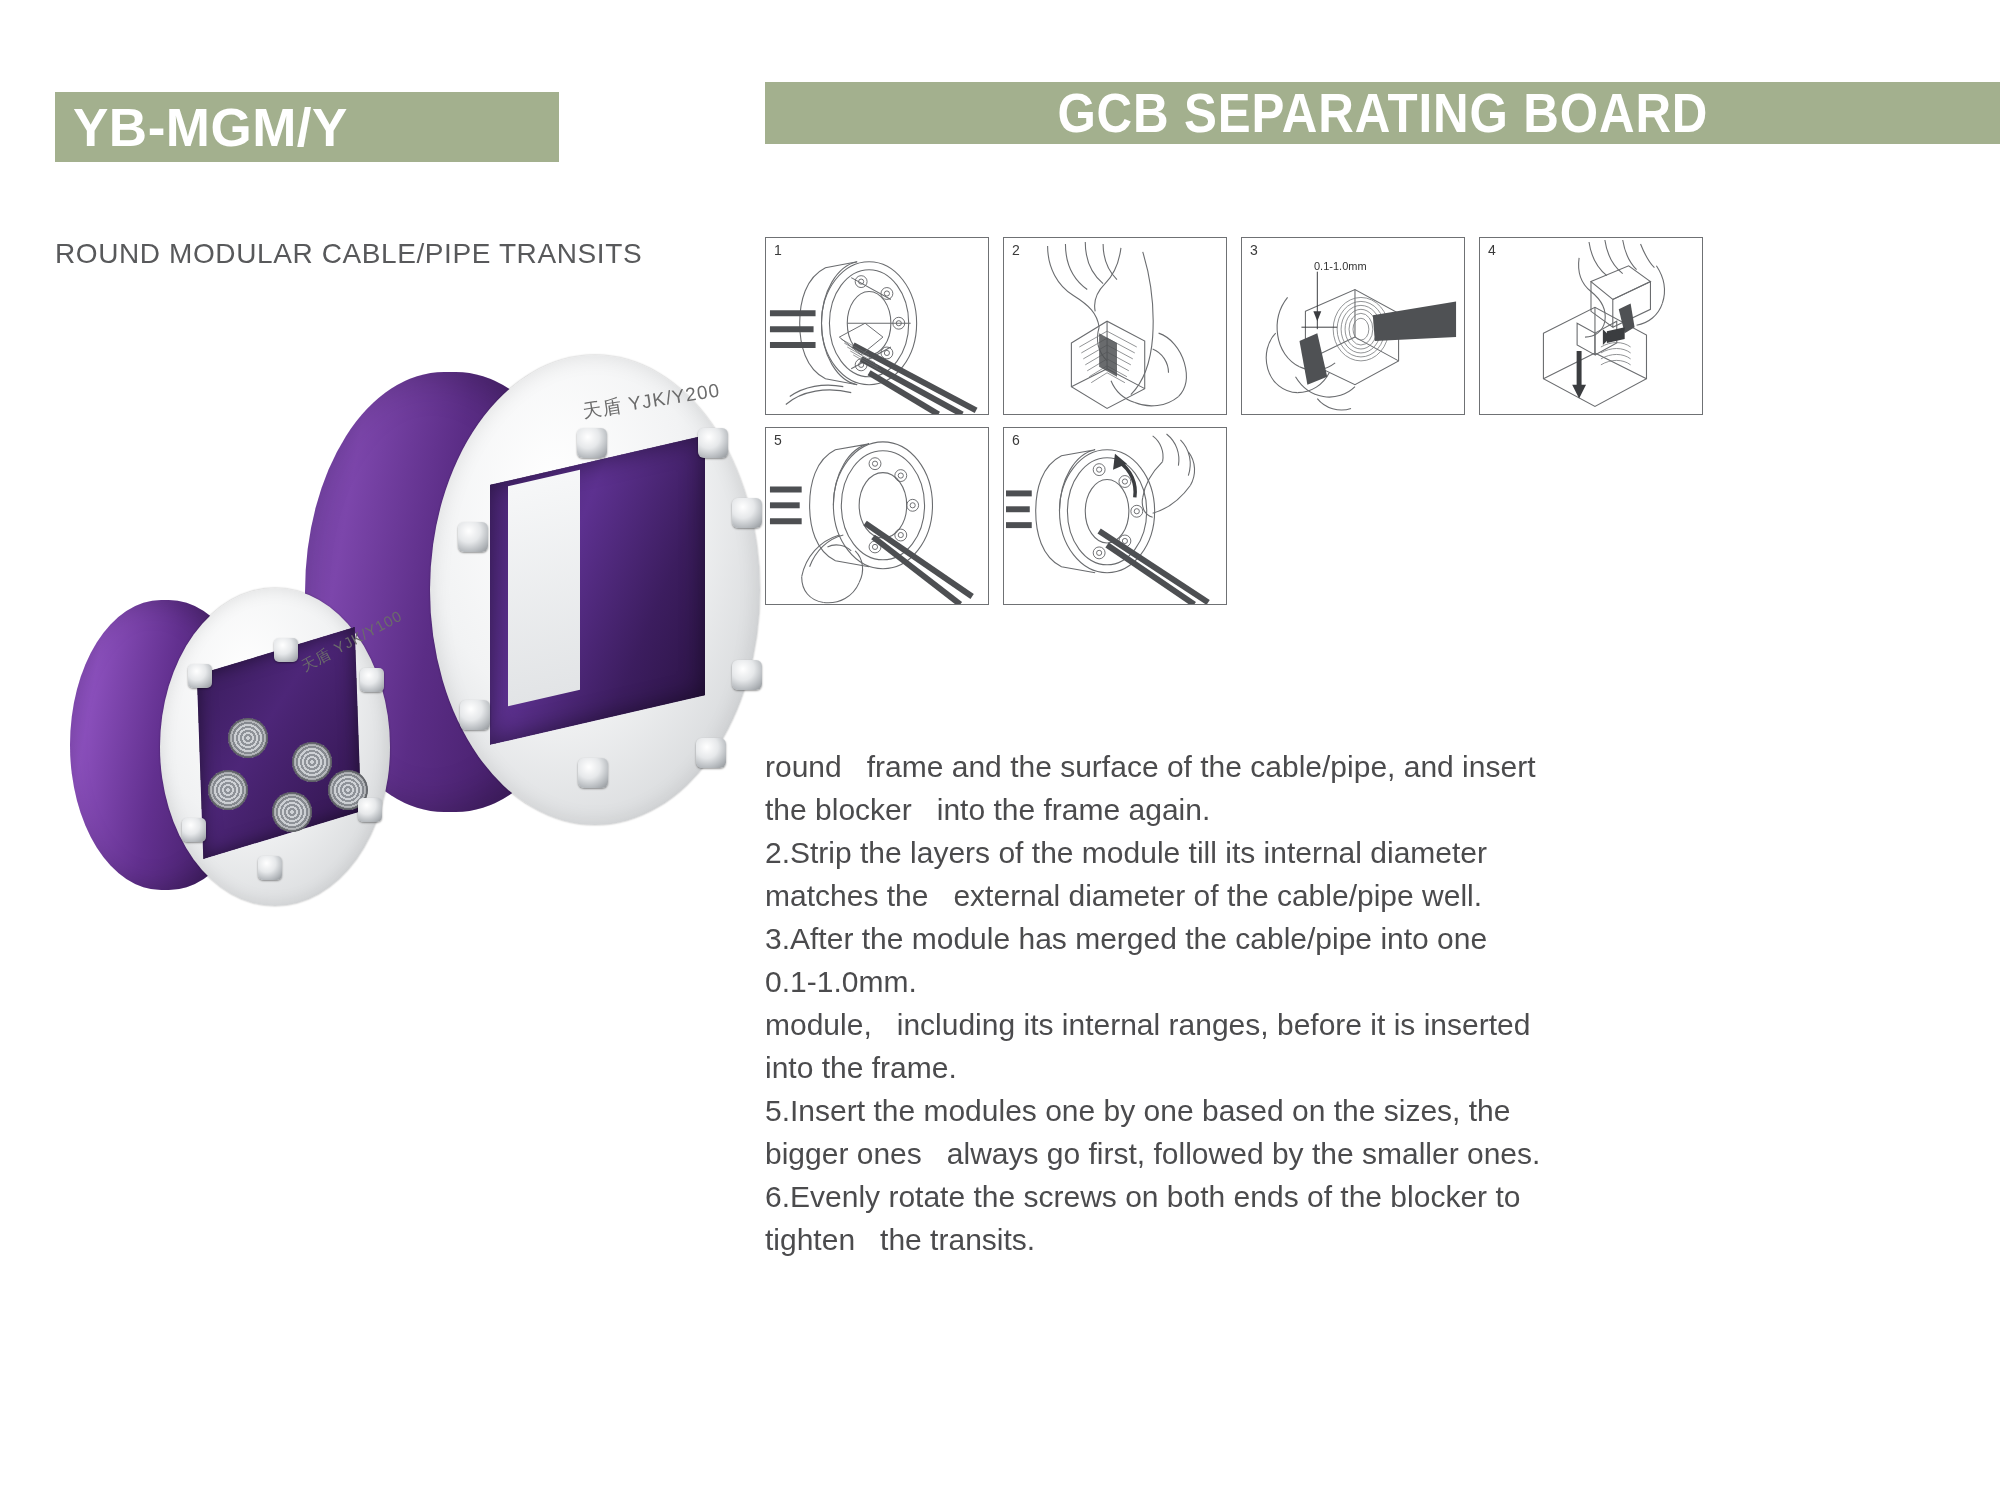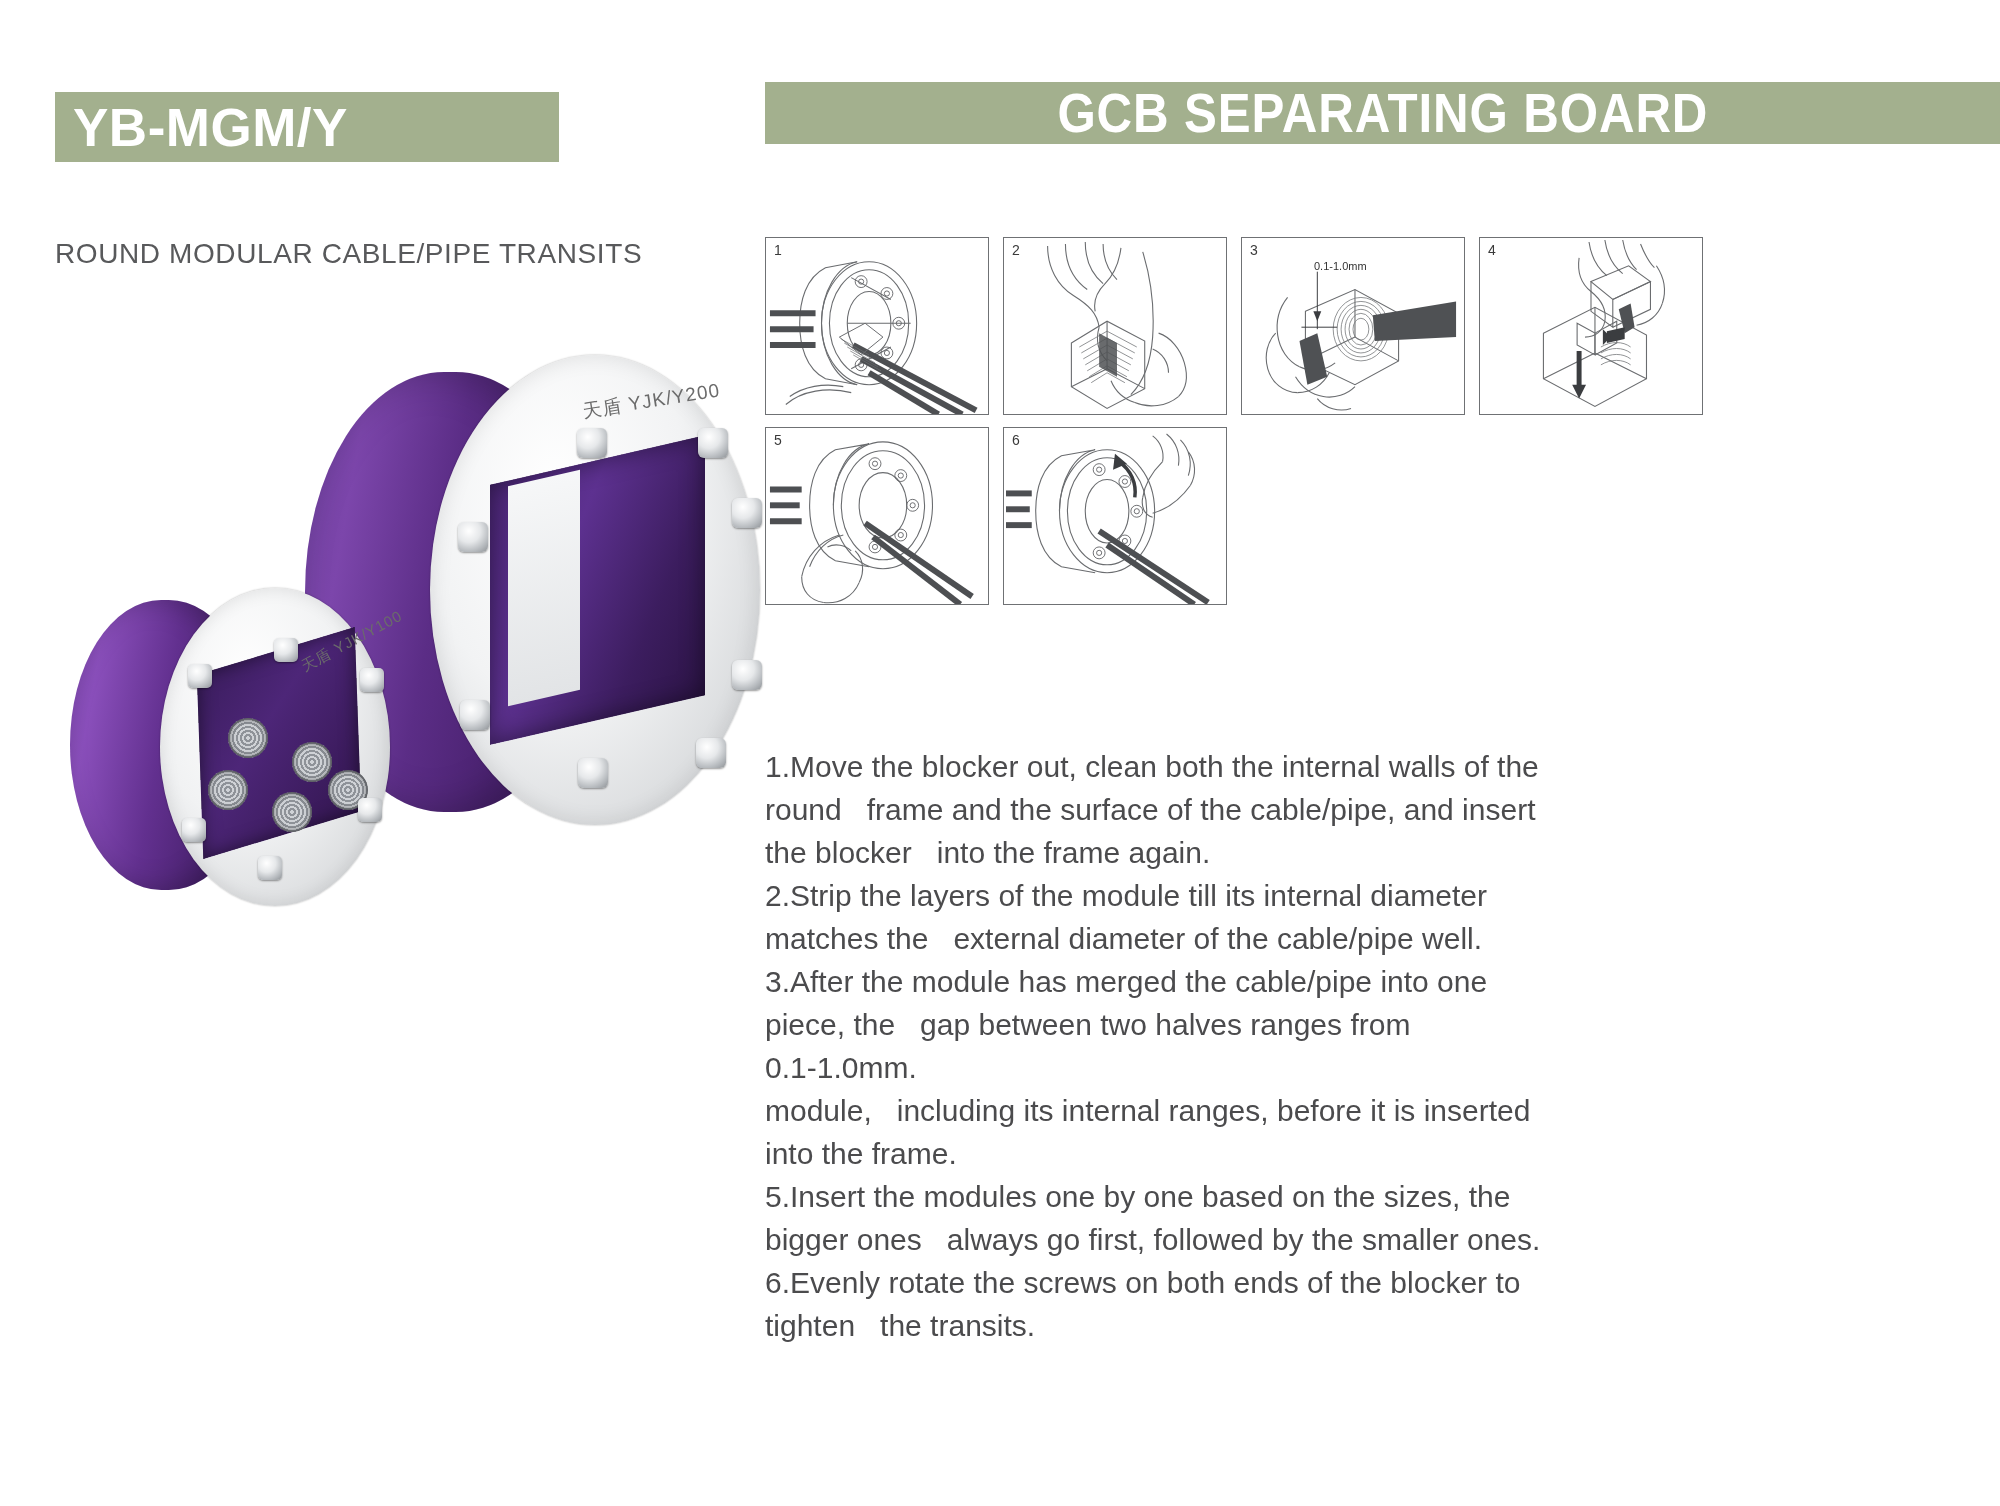--- a/index.html
+++ b/index.html
@@ -519,27 +519,25 @@
             <path d="M116 34 C128 42 134 56 132 70"></path>
           </g>
           <path d="M112 26 L124 36 L110 42 Z" fill="#3b3d40"></path>
         </svg>
       </div>
 
     </div>
   </div>
 
   <div id="instructions">
-    <div class="instr-line">1.Move the blocker out, clean both the internal walls of the</div>
     <div class="instr-line">round   frame and the surface of the cable/pipe, and insert</div>
     <div class="instr-line">the blocker   into the frame again.</div>
     <div class="instr-line">2.Strip the layers of the module till its internal diameter</div>
     <div class="instr-line">matches the   external diameter of the cable/pipe well.</div>
     <div class="instr-line">3.After the module has merged the cable/pipe into one</div>
-    <div class="instr-line">piece, the   gap between two halves ranges from</div>
     <div class="instr-line">0.1-1.0mm.</div>
     <div class="instr-line">module,   including its internal ranges, before it is inserted</div>
     <div class="instr-line">into the frame.</div>
     <div class="instr-line">5.Insert the modules one by one based on the sizes, the</div>
     <div class="instr-line">bigger ones   always go first, followed by the smaller ones.</div>
     <div class="instr-line">6.Evenly rotate the screws on both ends of the blocker to</div>
     <div class="instr-line">tighten   the transits.</div>
   </div>
 
 </div>

